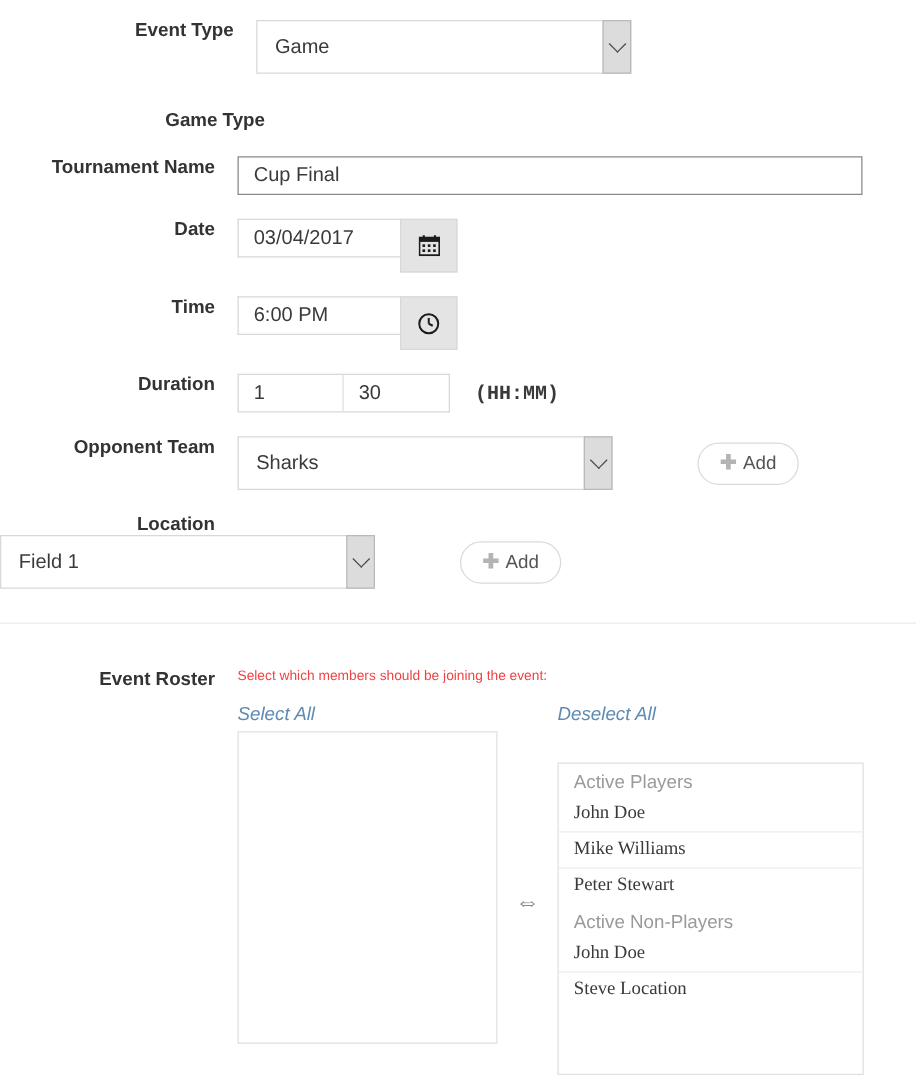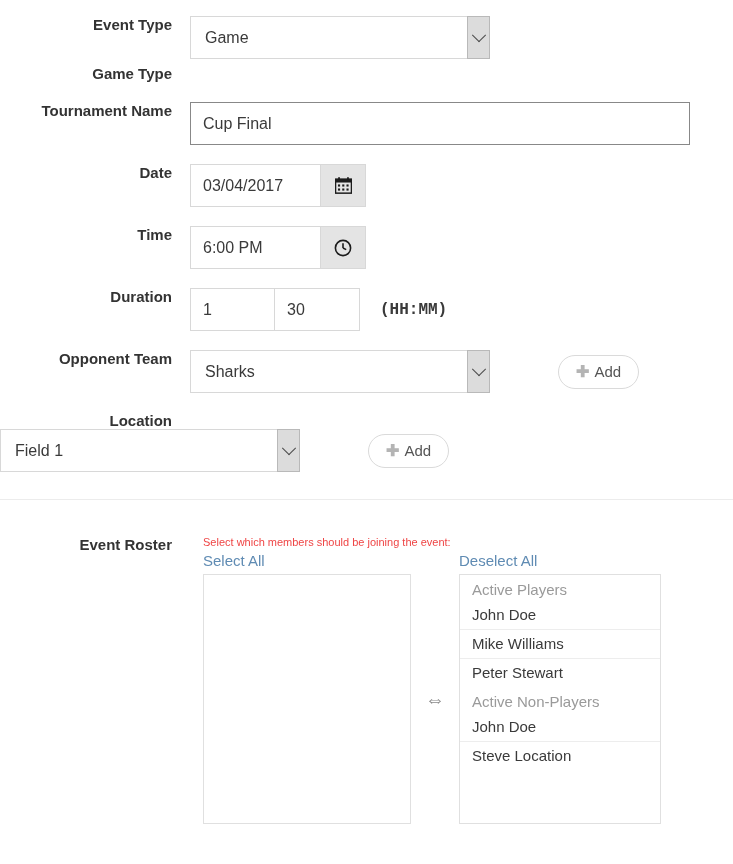--- a/index.html
+++ b/index.html
@@ -80,21 +80,21 @@
     border-right: 1.4px solid #4a4a4a;
     border-bottom: 1.4px solid #4a4a4a;
     transform: rotate(45deg) translate(-2px,-2px);
   }
 
   .select-wide { width: 300px; text-align: right; }
   .select-mid  { width: 180px; }
 
   
   .txt {
-    height: 43px;
+    height: 31px;
     border: 1px solid #d8d8d8;
     background: #ffffff;
     font-family: "Liberation Sans", sans-serif;
     font-size: 16px;
     color: #3a3a3a;
     padding: 0 12px;
     box-sizing: border-box;
     outline: none;
   }
   .txt-focus {
@@ -187,60 +187,61 @@
     align-items: stretch;
   }
   .listcol { display: flex; flex-direction: column; }
   .listbox {
     border: 1px solid #e0e0e0;
     background: #ffffff;
     box-sizing: border-box;
     overflow: hidden;
   }
   .listbox-left  { width: 208px; height: 250px; }
-  .listbox-right { width: 202px; height: 250px; }
+  .listbox-right { width: 245px; height: 250px; margin-top: 25px; }
   .grp-head {
     font-size: 15px;
     color: #9a9a9a;
     padding: 6px 0 3px 12px;
   }
   .litem {
     font-size: 15px;
     color: #3a3a3a;
     padding: 5px 0 6px 12px;
     border-top: 1px solid #ededed;
+    font-family: Liberation Serif, serif;
   }
   .litem.first-in-group { border-top: none; }
   .transfer {
     width: 48px;
     display: flex;
     align-items: center;
     justify-content: center;
     color: #888888;
     font-size: 20px;
   }
 </style>
 </head>
 <body>
 
 <div class="form">
 
-  <div class="row" style="margin-top:16px;">
+  <div class="row" style="margin-top:16px;padding-left:15px;">
     <div class="label-col">Event Type</div>
     <div class="field-col">
       <div class="select select-wide">
         <div class="sel-text">Game</div>
         <div class="sel-arrow">
             <span class="chev"></span>
           </div>
       </div>
     </div>
   </div>
 
-  <div class="row" style="margin-top:6px;">
+  <div class="row" style="margin-top:29px;padding-left:40px;">
     <div class="label-col">Game Type</div>
   </div>
 
   <div class="row" style="margin-top:20px;">
     <div class="label-col">Tournament Name</div>
     <div class="field-col">
       <input class="txt txt-full txt-focus" value="Cup Final" style="">
     </div>
   </div>
 
@@ -319,26 +320,26 @@
       </div>
       <button class="addbtn">
         <span class="plus">✚</span>
         <span>Add</span>
       </button>
     </div>
   </div>
 
   <hr class="divider" style="margin-top:27px;">
 
-  <div class="row" style="margin-top:36px;gap:13px;">
+  <div class="row" style="margin-top:36px;">
     <div class="roster-label">Event Roster</div>
     <div style="flex:1;">
       <div class="roster-intro">Select which members should be joining the event:</div>
 
-      <div style="display:flex; margin-top:4px;">
+      <div style="display:flex; margin-top:16px;font-style:italic;">
         <div style="width:208px;">
           <a class="link" href="#">Select All</a>
         </div>
         <div style="width:48px;"></div>
         <div style="width:208px;">
           <a class="link" href="#">Deselect All</a>
         </div>
       </div>
 
       <div class="lists" style="margin-top:5px;">

